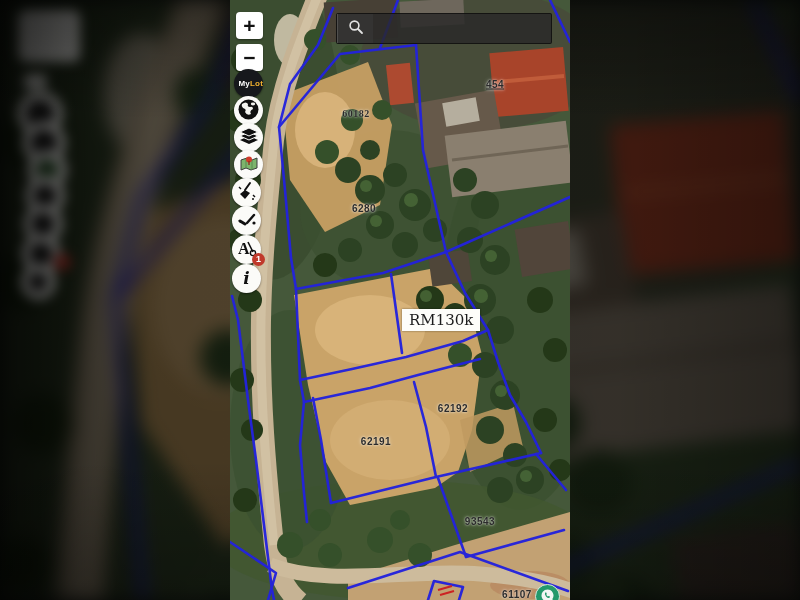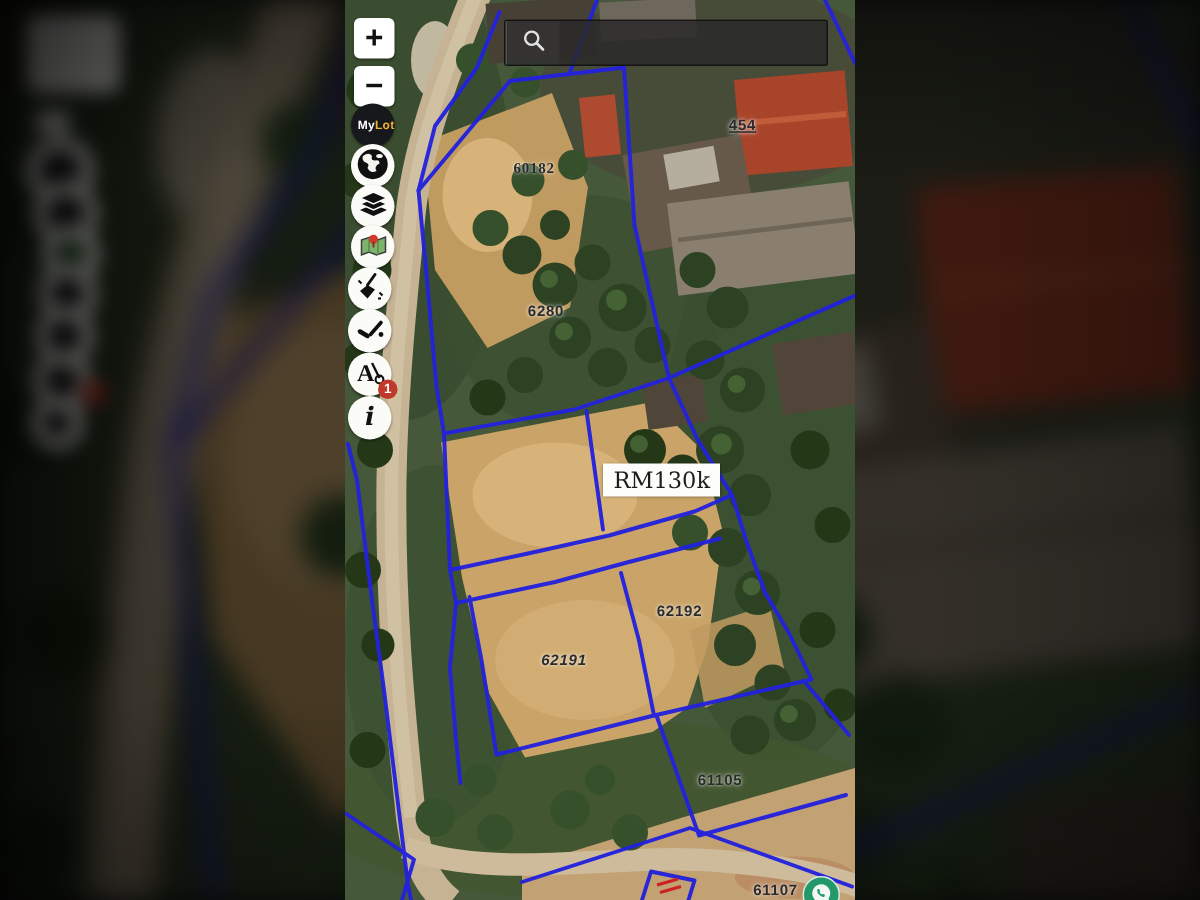--- a/index.html
+++ b/index.html
@@ -226,22 +226,22 @@
 
   <div class="panel">
     <svg class="map" width="340" height="600" viewBox="0 0 340 600">
         <use href="#scene"></use>
       </svg>
 
     <div class="plabel" style="left:126px;top:113px;font-family:Liberation Serif, serif;">60182</div>
     <div class="plabel" style="left:265px;top:84px;text-decoration:underline;">454</div>
     <div class="plabel" style="left:134px;top:208px;">6280</div>
     <div class="plabel" style="left:223px;top:408px;">62192</div>
-    <div class="plabel" style="left:146px;top:441px;font-style:italic;">62191</div>
-    <div class="plabel" style="left:250px;top:521px;">61105</div>
+    <div class="plabel" style="left:146px;top:441px;">62191</div>
+    <div class="plabel" style="left:250px;top:521px;">93543</div>
     <div class="plabel" style="left:281px;top:594px;padding-left:12px;">61107</div>
 
     <div class="price p2">RM130k</div>
 
     <button class="zbtn zin">+</button>
     <button class="zbtn zout">−</button>
 
     <div class="searchbar">
       <button class="sbtn">
         <span>

